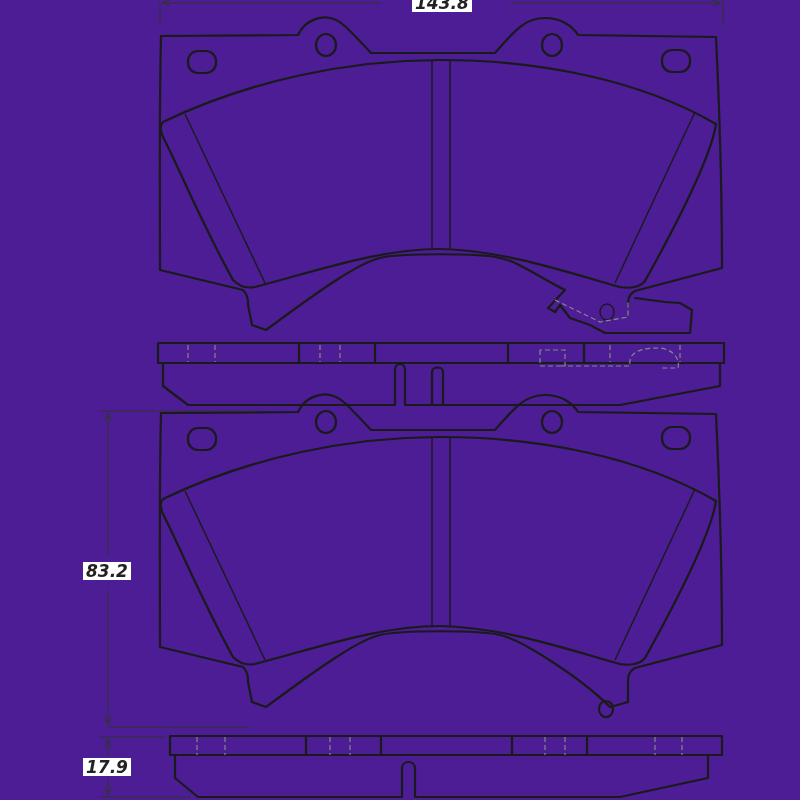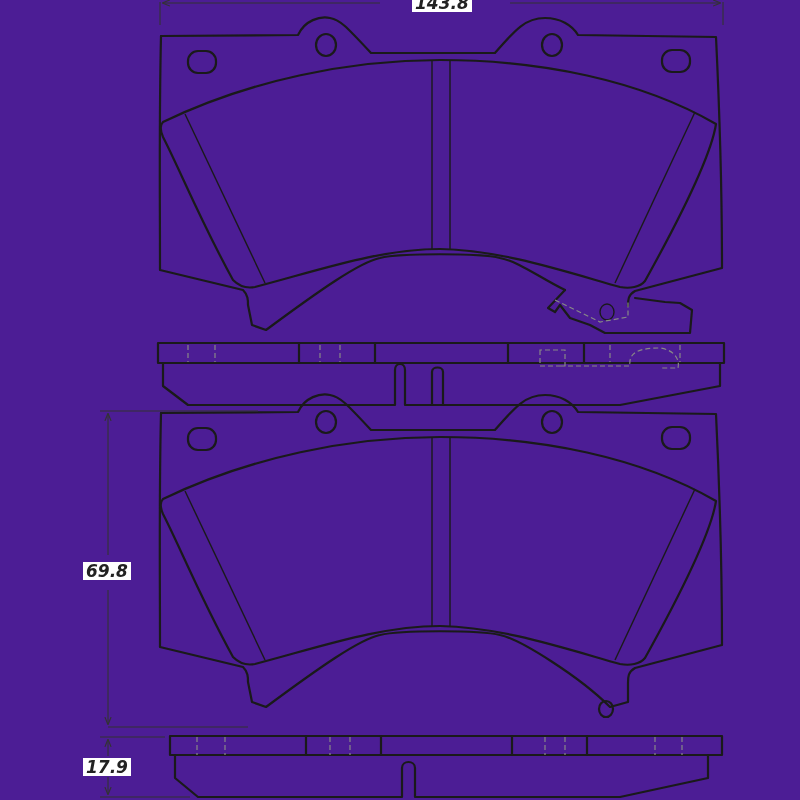--- a/index.html
+++ b/index.html
@@ -87,15 +87,15 @@
 
   <g>
     <line class="dim" x1="100" y1="737" x2="165" y2="737"></line>
     <line class="dim" x1="100" y1="797" x2="190" y2="797"></line>
     <line class="dim" x1="108" y1="740" x2="108" y2="756" marker-start="url(#arr)"></line>
     <line class="dim" x1="108" y1="777" x2="108" y2="794" marker-end="url(#arr)"></line>
   </g>
 </svg>
 
 <div class="lbl" style="left:412px; top:-6px;">143.8</div>
-<div class="lbl" style="left:83px; top:562px;">69.8</div>
+<div class="lbl" style="left:83px; top:562px;">83.2</div>
 <div class="lbl" style="left:83px; top:758px;">17.9</div>
 </div>
 
 </body></html>

